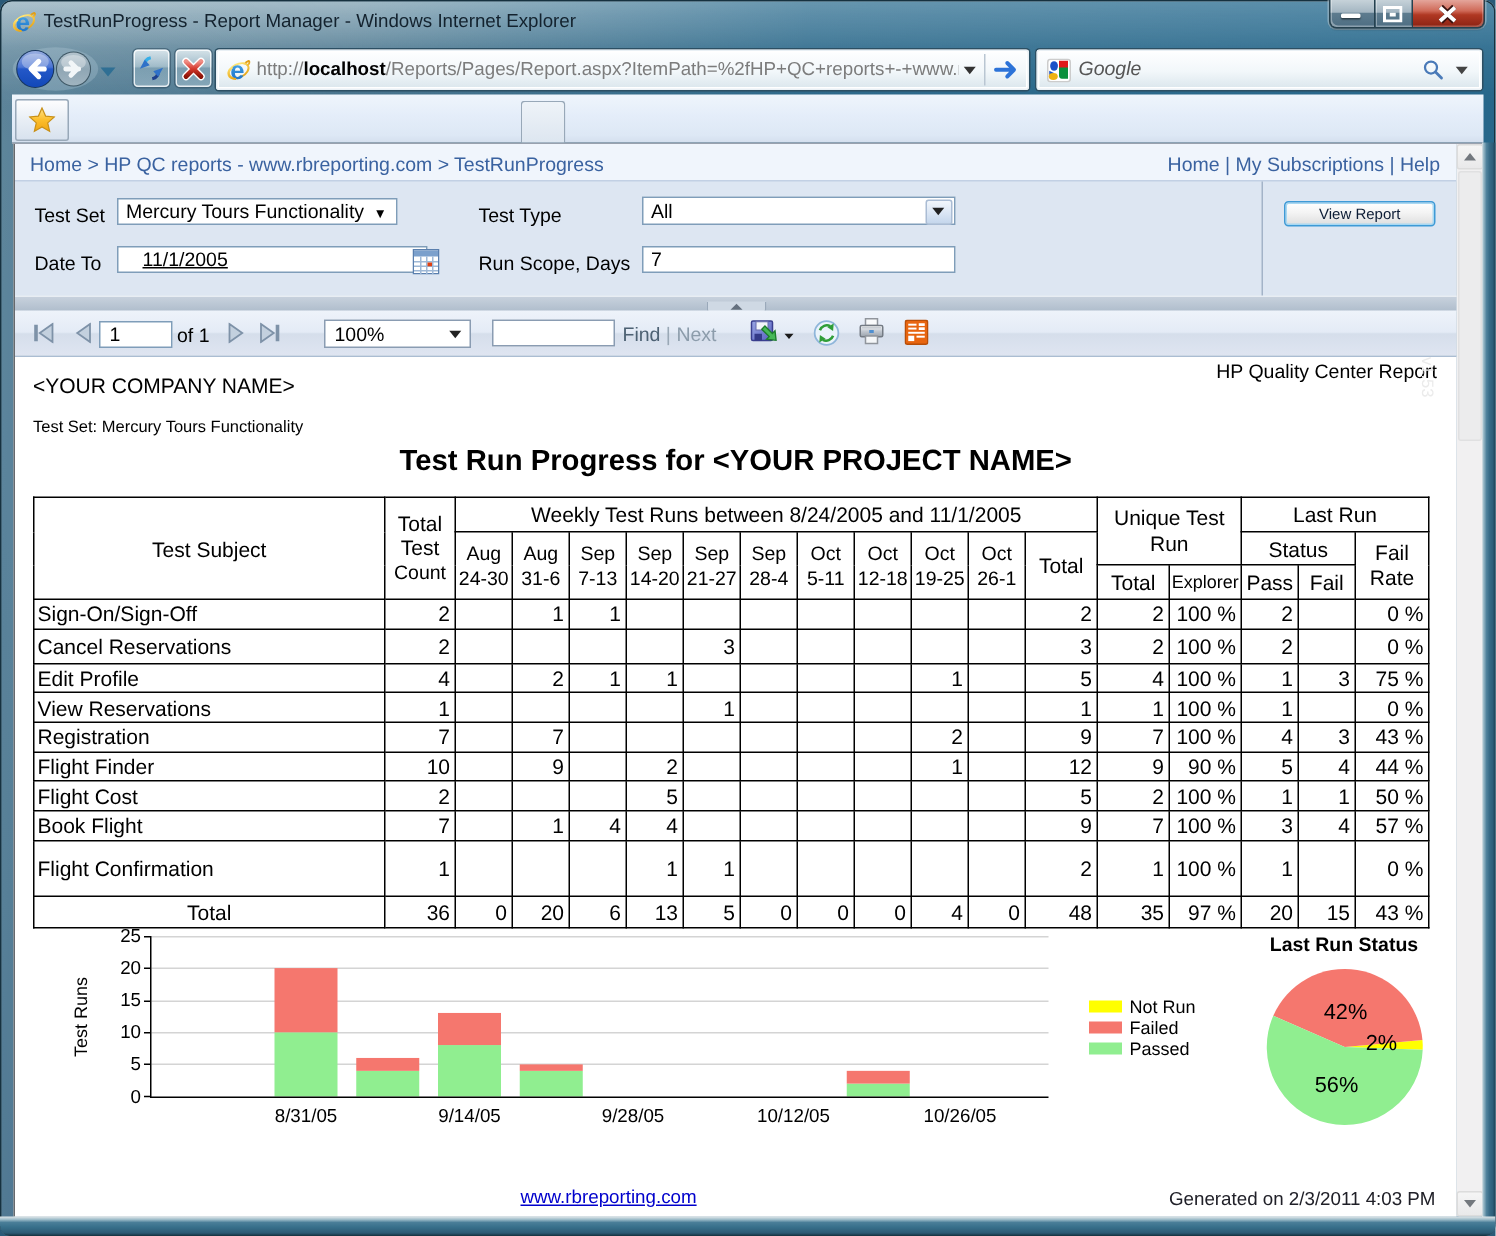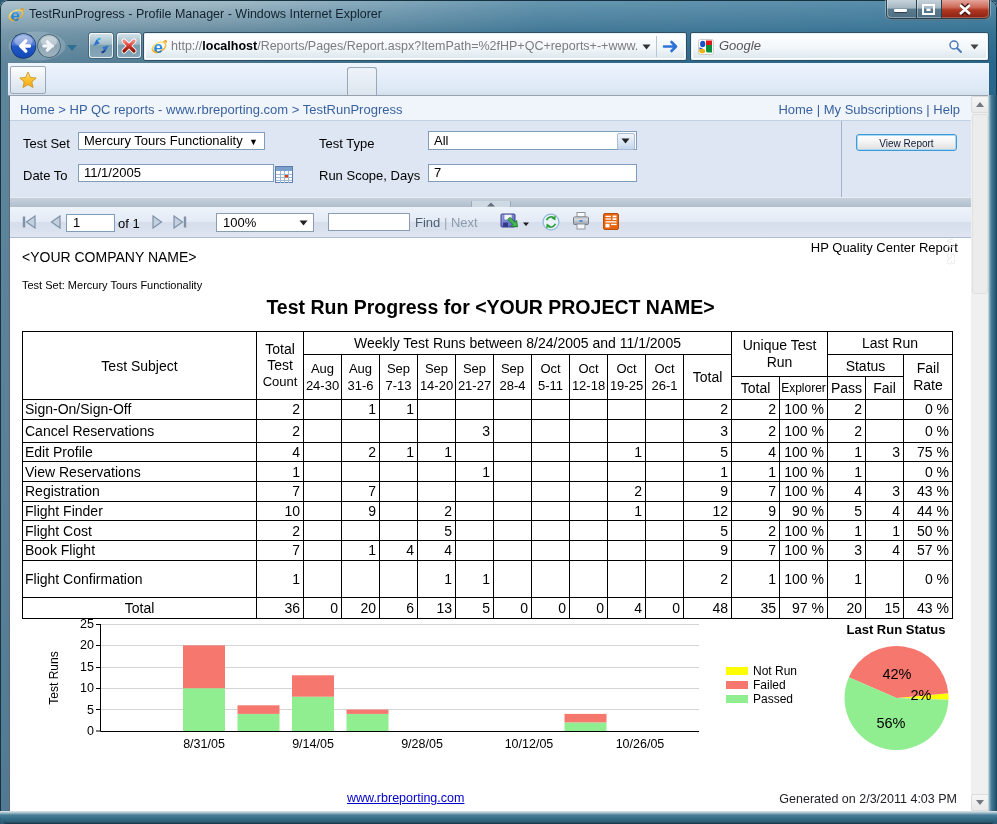--- a/index.html
+++ b/index.html
@@ -96,21 +96,21 @@
       <stop offset="0" stop-color="#f7c443"></stop>
         <stop offset="1" stop-color="#e09b12"></stop>
     </linearGradient>
   </defs>
 </svg>
 <div id="win"></div>
 <div id="winbg2"></div>
 <svg class="abs" style="left:8px;top:7px" width="16" height="16" viewBox="0 0 16 16">
     <use href="#ielogo"></use>
   </svg>
-<div id="title">TestRunProgress - Profile Manager - Windows Internet Explorer</div>
+<div id="title">TestRunProgress - Report Manager - Windows Internet Explorer</div>
 <div id="winbtns">
   <div class="abs" style="left:0;top:0;width:104px;height:19px;background:#25414f;border-radius:0 0 5px 5px;box-shadow:0 1px 1px rgba(0,0,0,0.3),0 0 0 1px rgba(215,228,234,0.45);"></div>
   <div class="abs" style="left:1px;top:0;width:29px;height:18px;background:linear-gradient(180deg,#c6d2d9 0,#a4b6c2 45%,#5d7b8e 50%,#4e6e83 100%);border-radius:0 0 0 4px;box-shadow:inset 1px -1px 0 rgba(255,255,255,0.35);"></div>
   <div class="abs" style="left:31px;top:0;width:24px;height:18px;background:linear-gradient(180deg,#c6d2d9 0,#a4b6c2 45%,#5d7b8e 50%,#4e6e83 100%);box-shadow:inset 1px -1px 0 rgba(255,255,255,0.35);"></div>
   <div class="abs" style="left:56px;top:0;width:47px;height:18px;background:linear-gradient(180deg,#e4a59b 0,#cf6a58 40%,#b03823 55%,#8c2212 100%);border-radius:0 0 4px 0;box-shadow:inset -1px -1px 0 rgba(255,255,255,0.25);"></div>
   <div class="abs" style="left:8px;top:9px;width:13px;height:3px;background:#fff;border-radius:1px;box-shadow:0 1px 1px rgba(0,0,0,0.5);"></div>
   <svg class="abs" style="left:36px;top:4px" width="13" height="11" viewBox="0 0 13 11">
     <rect x="1" y="1" width="11" height="9" fill="none" stroke="#fff" stroke-width="2"></rect>
     <rect x="4.5" y="4.5" width="4" height="2.5" fill="#fff"></rect>
   </svg>
@@ -222,21 +222,21 @@
     <div class="sep"></div>
     <span class="flabel" style="left:13px;top:15px;">Test Set</span>
     <div class="finput" style="left:68px;top:11px;width:180px;height:16px;padding-left:5px;line-height:16px;">Mercury Tours Functionality <span style="position:absolute;right:6px;top:1px;font-size:9px;">▼</span></div>
     <span class="flabel" style="left:309px;top:15px;">Test Type</span>
     <div class="finput" style="left:418px;top:10px;width:202px;height:17px;padding-left:5px;line-height:17px;">All<span style="position:absolute;right:1px;top:1px;width:16px;height:15px;background:linear-gradient(180deg,#f2f6fb 0,#dce7f5 50%,#c4d6ec 100%);border:1px solid #aabcd4;border-radius:2px;">
           <svg style="position:absolute;left:3px;top:4px" width="9" height="6" viewBox="0 0 9 6">
             <path d="M0.5 0.5 L8.5 0.5 L4.5 5.5 Z" fill="#222"></path>
           </svg>
         </span></div>
     <span class="flabel" style="left:13px;top:47px;">Date To</span>
-    <div class="finput" style="left:68px;top:43px;width:189px;height:16px;padding-left:5px;line-height:16px;">11/1/2005</div>
+    <div class="finput" style="left:68px;top:43px;width:189px;height:16px;padding-left:16px;line-height:16px;text-decoration:underline;">11/1/2005</div>
     <svg class="abs" style="left:265px;top:45px" width="18" height="17" viewBox="0 0 18 17">
       <rect x="0.5" y="0.5" width="17" height="16" fill="#fff" stroke="#5a7fae"></rect>
       <rect x="1" y="1" width="16" height="4" fill="#7ba0cc"></rect>
       <g stroke="#9eb8d6" stroke-width="1">
         <line x1="1" y1="8.5" x2="17" y2="8.5"></line>
           <line x1="1" y1="11.5" x2="17" y2="11.5"></line>
           <line x1="1" y1="14.5" x2="17" y2="14.5"></line>
         <line x1="5.5" y1="5" x2="5.5" y2="17"></line>
           <line x1="9.5" y1="5" x2="9.5" y2="17"></line>
           <line x1="13.5" y1="5" x2="13.5" y2="17"></line>

